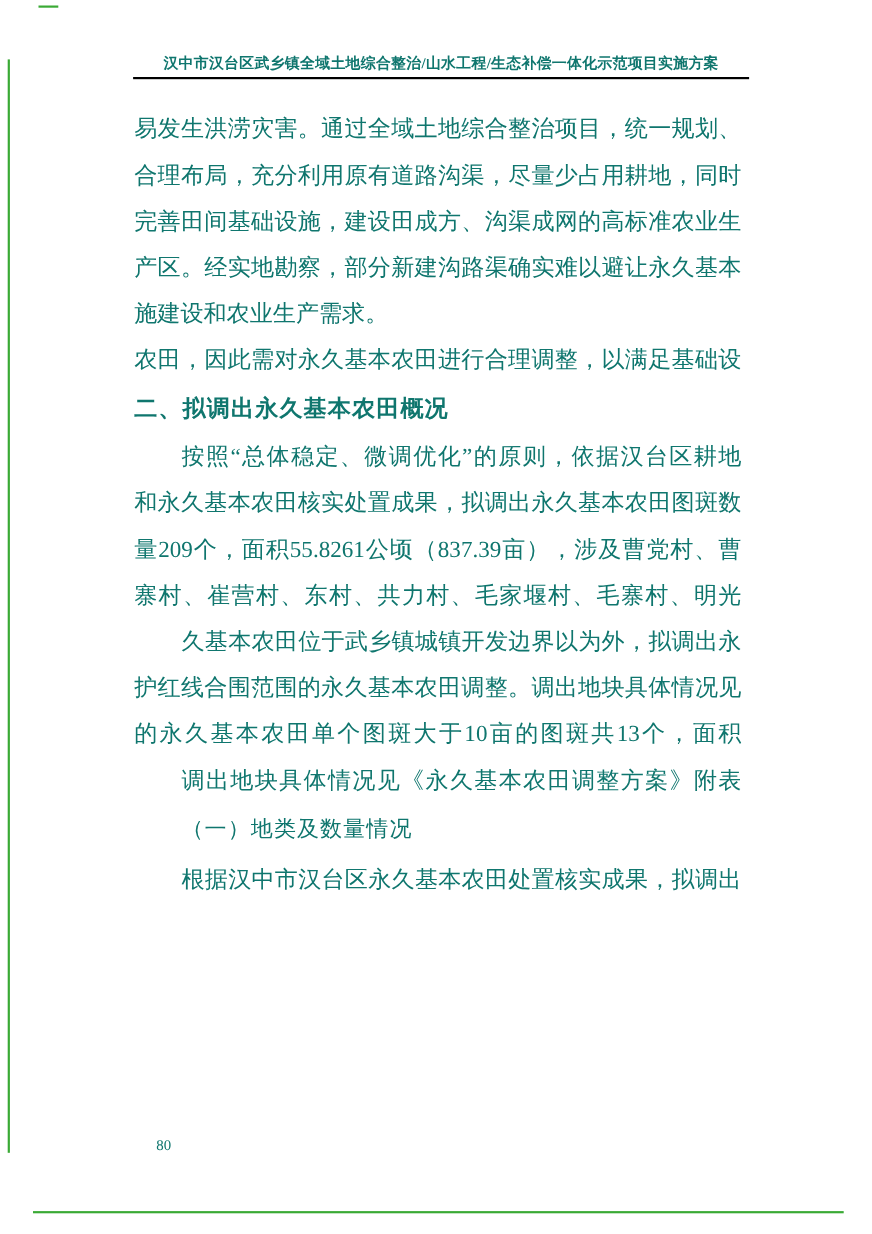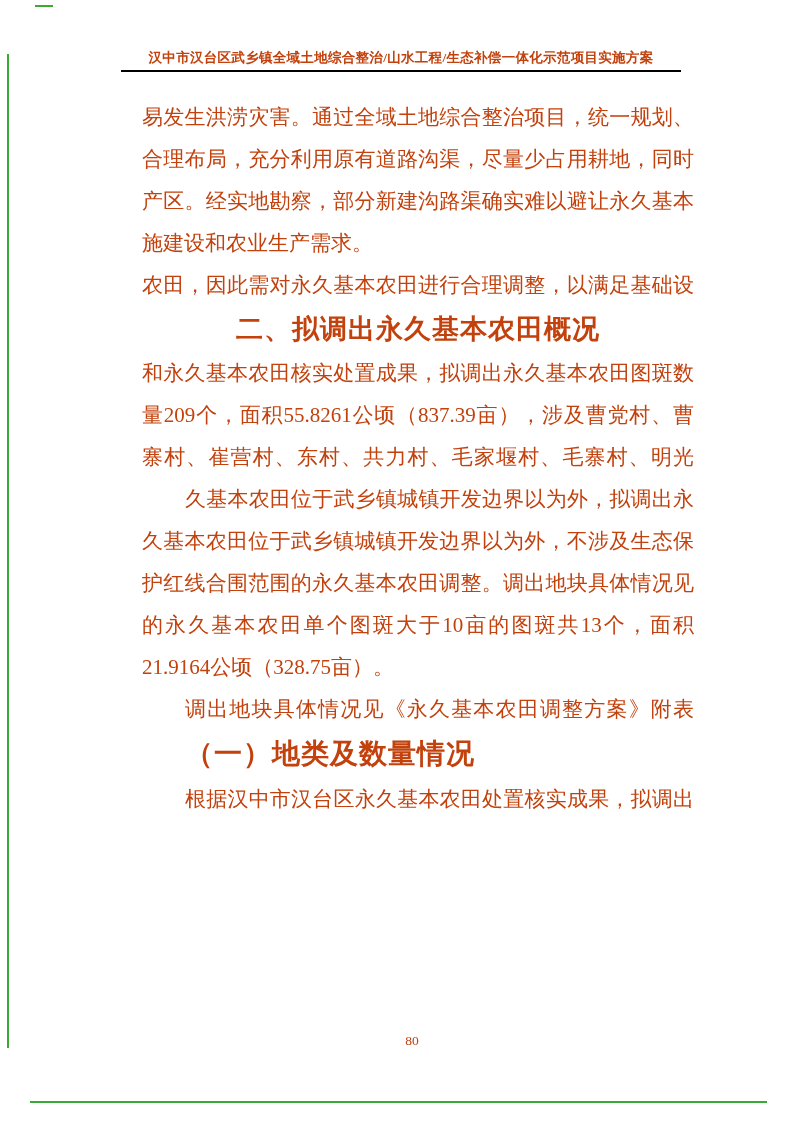--- a/index.html
+++ b/index.html
@@ -7,21 +7,21 @@
     padding: 0;
     background: #ffffff;
   }
   .page {
     position: relative;
     width: 793px;
     height: 1122px;
     background: #ffffff;
     overflow: hidden;
     font-family: "Liberation Serif", "DejaVu Serif", serif;
-    color: #c2410c;
+    color: #0f766e;
   }
   
   .doc-header {
     position: absolute;
     left: 121px;
     top: 47px;
     width: 560px;
     text-align: center;
     font-weight: bold;
     font-size: 13.5px;
@@ -30,58 +30,56 @@
     border-bottom: 2px solid #000000;
     padding-bottom: 1px;
     white-space: nowrap;
   }
   
   .doc-body {
     position: absolute;
     left: 122px;
     top: 96px;
     width: 552px;
-    margin-left: 20px;
   }
   .doc-body .body {
     font-size: 21px;
     height: 42px;
     line-height: 42px;
     text-align: justify;
     text-align-last: justify;
     overflow: hidden;
   }
   .doc-body .body.last {
     text-align-last: left;
   }
   .doc-body .indent {
     padding-left: 43px;
   }
   .doc-body .h1 {
-    font-size: 27px;
+    font-size: 21px;
     font-weight: bold;
     height: 46px;
     line-height: 46px;
     letter-spacing: 1px;
-    text-align: center;
   }
   .doc-body .h2 {
-    font-size: 28px;
-    font-weight: bold;
+    font-size: 20px;
+    font-weight: normal;
     height: 48px;
     line-height: 48px;
     letter-spacing: 1px;
   }
   
   .page-number {
     position: absolute;
     left: 122px;
     top: 1033px;
     width: 560px;
-    text-align: center;
+    text-align: left;
     text-indent: 20px;
     font-size: 13.5px;
   }
   
   .edge {
     position: absolute;
     background: #3aaa35;
   }
   .edge-left   { left: 7px;  top: 54px;   width: 2px;   height: 994px; }
   .edge-bottom { left: 30px; top: 1101px; width: 737px; height: 2px;  }
@@ -94,32 +92,32 @@
 
   <div class="edge edge-tick" style="background: rgb(58, 170, 53);"></div>
   <div class="edge edge-left" style="background: rgb(58, 170, 53);"></div>
   <div class="edge edge-bottom" style="background: rgb(58, 170, 53);"></div>
 
   <div class="doc-header">汉中市汉台区武乡镇全域土地综合整治/山水工程/生态补偿一体化示范项目实施方案</div>
 
   <div class="doc-body">
       <div class="body">易发生洪涝灾害。通过全域土地综合整治项目，统一规划、</div>
       <div class="body">合理布局，充分利用原有道路沟渠，尽量少占用耕地，同时</div>
+      <div class="body">完善田间基础设施，建设田成方、沟渠成网的高标准农业生</div>
       <div class="body">产区。经实地勘察，部分新建沟路渠确实难以避让永久基本</div>
       <div class="body last">施建设和农业生产需求。</div>
       <div class="body">农田，因此需对永久基本农田进行合理调整，以满足基础设</div>
       <div class="h1 last">二、拟调出永久基本农田概况</div>
+      <div class="body indent">按照“总体稳定、微调优化”的原则，依据汉台区耕地</div>
       <div class="body">和永久基本农田核实处置成果，拟调出永久基本农田图斑数</div>
       <div class="body">量209个，面积55.8261公顷（837.39亩），涉及曹党村、曹</div>
       <div class="body">寨村、崔营村、东村、共力村、毛家堰村、毛寨村、明光村、</div>
       <div class="body indent">久基本农田位于武乡镇城镇开发边界以为外，拟调出永</div>
-      <div class="body">久基本农田位于武乡镇城镇开发边界以为外，不涉及生态保</div>
       <div class="body">护红线合围范围的永久基本农田调整。调出地块具体情况见</div>
       <div class="body">的永久基本农田单个图斑大于10亩的图斑共13个，面积</div>
-      <div class="body last">21.9164公顷（328.75亩）。</div>
       <div class="body indent last">调出地块具体情况见《永久基本农田调整方案》附表2。</div>
       <div class="h2 indent last">（一）地类及数量情况</div>
       <div class="body indent">根据汉中市汉台区永久基本农田处置核实成果，拟调出</div>
     </div>
 
   <div class="page-number">80</div>
 
 </div>
 
 </body></html>

